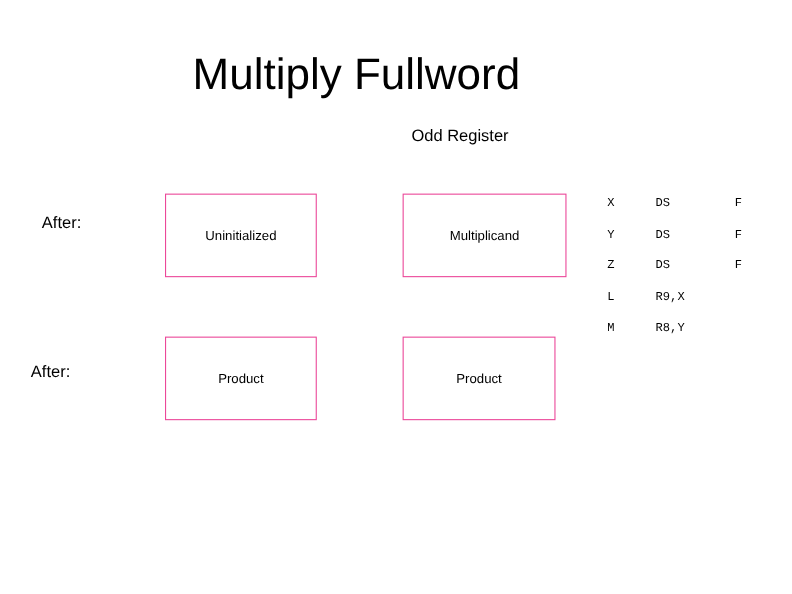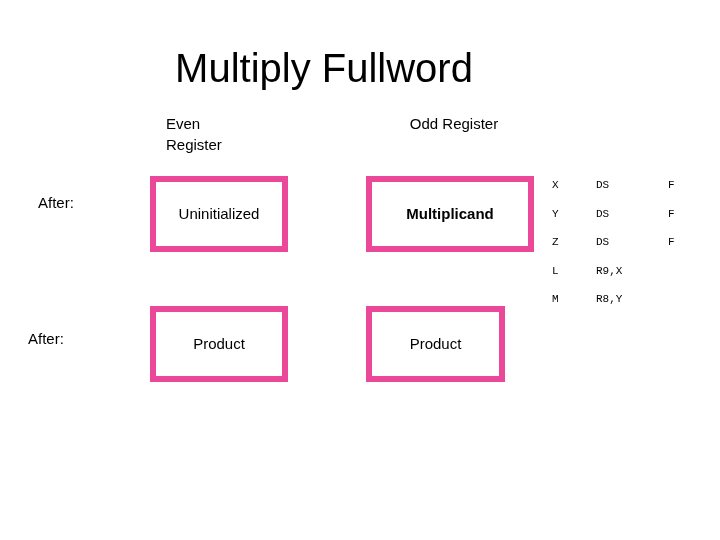--- a/index.html
+++ b/index.html
@@ -46,49 +46,49 @@
   .col-header.even {
     left: 166px;
     top: 113px;
     width: 120px;
     text-align: left;
   }
   .col-header.odd {
     left: 374px;
     top: 113px;
     width: 160px;
-    text-align: center;
+    text-align: left;
   }
   
   .row-label {
     position: absolute;
     font-size: 15px;
     line-height: 20px;
     color: #000000;
     white-space: pre;
   }
   .row-label.before { left: 38px; top: 193px; }
   .row-label.after  { left: 28px; top: 329px; }
 
   
   .reg-box {
     position: absolute;
     box-sizing: border-box;
-    border: 6px solid #ec4899;
+    border: 1px solid #ec4899;
     background: #ffffff;
     display: flex;
     align-items: center;
     justify-content: center;
-    font-size: 15px;
+    font-size: 12px;
     line-height: 18px;
     color: #000000;
     white-space: pre;
   }
   .reg-box.even-before { left: 150px; top: 176px; width: 138px; height: 76px; }
-  .reg-box.odd-before  { left: 366px; top: 176px; width: 168px; height: 76px; font-weight: bold; }
+  .reg-box.odd-before  { left: 366px; top: 176px; width: 149px; height: 76px; }
   .reg-box.even-after  { left: 150px; top: 306px; width: 138px; height: 76px; }
   .reg-box.odd-after   { left: 366px; top: 306px; width: 139px; height: 76px; }
 
   
   .code-listing {
     position: absolute;
     left: 552px;
     top: 179px;
     width: 160px;
     font-family: "Liberation Mono", "DejaVu Sans Mono", monospace;
@@ -111,22 +111,20 @@
   .code-cell.c-op    { left: 44px; }
   .code-cell.c-arg   { left: 116px; }
 </style>
 </head>
 <body>
 
 <div id="slide">
 
   <div class="slide-title">Multiply Fullword</div>
 
-  <div class="col-header even">Even
-Register</div>
 
   <div class="col-header odd">Odd Register</div>
 
   <div class="row-label before">After:</div>
 
   <div class="row-label after">After:</div>
 
   <div class="reg-box even-before">Uninitialized</div>
 
   <div class="reg-box odd-before">Multiplicand</div>

